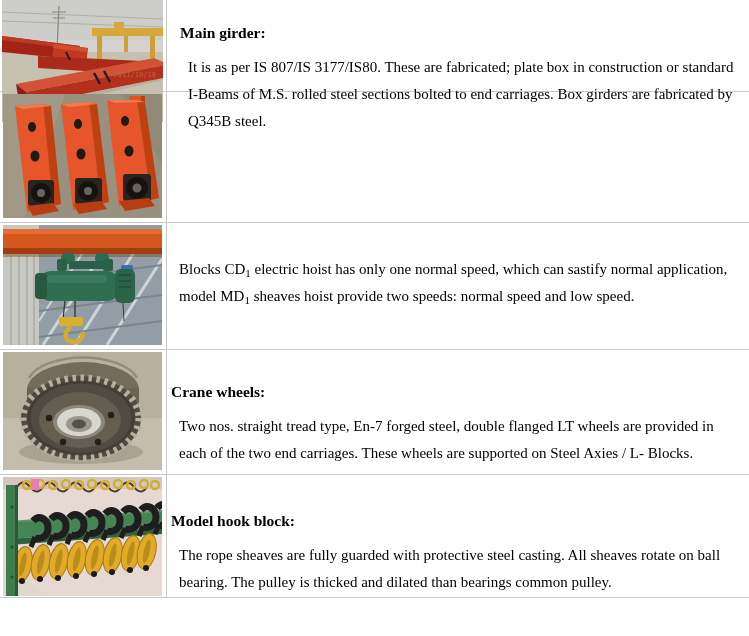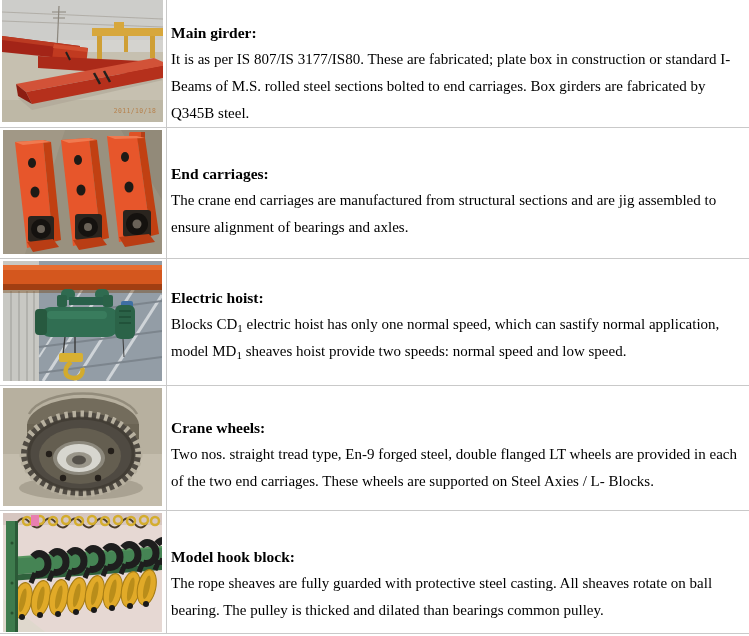--- a/index.html
+++ b/index.html
@@ -3,36 +3,36 @@
 <meta charset="utf-8">
 <style>
   html,body{margin:0;padding:0;}
   body{
     width:749px;height:636px;background:#ffffff;color:#000;
     font-family:"Liberation Serif","DejaVu Serif",serif;
     overflow:hidden;
   }
   .doc{width:749px;}
   .row{display:flex;border-bottom:1px solid #c9c9c9;box-sizing:border-box;background:#fff;}
-  .row.r1{height:128px;}
+  .row.r1{height:92px;gap:9px;}
   .row.r2{height:131px;}
   .row.r3{height:127px;}
   .row.r4{height:125px;}
   .row.r5{height:123px;}
   .img-cell{flex:0 0 167px;width:167px;border-right:1px solid #c9c9c9;box-sizing:border-box;position:relative;}
   .photo{display:block;margin:2px 0 0 3px;}
   .r1 .photo{margin-top:0;margin-left:2px;}
   .text-cell{flex:1;box-sizing:border-box;padding:0 6px 0 4px;}
   .r1 .text-cell{padding-top:19px;}
   .r2 .text-cell{padding-top:32px;}
   .r3 .text-cell{padding-top:25px;}
   .r4 .text-cell{padding-top:28px;}
   .r5 .text-cell{padding-top:32px;}
   h3{margin:0;font-size:15.5px;line-height:27px;font-weight:bold;}
-  p{margin:0;font-size:15px;line-height:27px;}
+  p{margin:8px;font-size:15px;line-height:27px;}
   sub{font-size:11px;line-height:0;vertical-align:-3px;}
   .datestamp{
     position:absolute;right:10px;bottom:12px;
     font-size:8px;transform:scale(.8);transform-origin:right bottom;
     color:#b5763a;letter-spacing:.5px;font-family:"DejaVu Sans Mono",monospace;
     opacity:.85;pointer-events:none;
   }
 </style>
 </head>
 <body>
@@ -109,24 +109,20 @@
         <polygon points="104,6 134,6 148,106 116,112" fill="#e7562b"></polygon>
         <polygon points="134,6 142,8 156,104 148,106" fill="#c14012"></polygon>
         <polygon points="104,6 134,6 142,8 112,9" fill="#f07a50"></polygon>
         <ellipse cx="122" cy="27" rx="4" ry="5" fill="#1e1a16"></ellipse>
         <ellipse cx="126" cy="57" rx="4.5" ry="5.5" fill="#1e1a16"></ellipse>
         <rect x="120" y="80" width="28" height="27" rx="3" fill="#2a241e"></rect>
         <circle cx="134" cy="94" r="11" fill="#15120f"></circle>
         <circle cx="134" cy="94" r="4.5" fill="#6a6258"></circle>
         <polygon points="116,107 146,104 152,112 122,117" fill="#b93d14"></polygon>
       </svg>
-    </div>
-    <div class="text-cell">
-      <h3>End carriages:</h3>
-      <p>The crane end carriages are manufactured from structural sections and are jig assembled to ensure alignment of bearings and axles.</p>
     </div>
   </section>
 
   <section class="row r3">
     <div class="img-cell">
       <svg class="photo" width="159" height="120" viewBox="0 0 159 120">
         <rect width="159" height="120" fill="#939da6"></rect>
         <rect width="36" height="120" fill="#c8c8c3"></rect>
         <line x1="8" y1="30" x2="8" y2="120" stroke="#b2b2ad" stroke-width="2"></line>
         <line x1="16" y1="30" x2="16" y2="120" stroke="#b2b2ad" stroke-width="2"></line>
@@ -157,21 +153,20 @@
         <line x1="116" y1="56" x2="128" y2="56" stroke="#1f4c36" stroke-width="1.5"></line>
         <line x1="116" y1="62" x2="128" y2="62" stroke="#1f4c36" stroke-width="1.5"></line>
         <line x1="62" y1="76" x2="60" y2="94" stroke="#3a3a3a" stroke-width="1.4"></line>
         <line x1="72" y1="76" x2="72" y2="94" stroke="#3a3a3a" stroke-width="1.4"></line>
         <line x1="120" y1="78" x2="121" y2="96" stroke="#3a3a3a" stroke-width="1"></line>
         <rect x="56" y="92" width="24" height="9" rx="2" fill="#d8b031"></rect>
         <path d="M68,101 C60,108 61,116 70,117 C77,118 81,112 79,107" stroke="#d3ab2d" stroke-width="4.5" fill="none"></path>
       </svg>
     </div>
     <div class="text-cell">
-      <h3>Electric hoist:</h3>
       <p><span>Blocks CD</span><sub>1</sub><span> electric hoist has only one normal speed, which can sastify normal application, model MD</span><sub>1</sub><span> sheaves hoist provide two speeds: normal speed and low speed.</span></p>
     </div>
   </section>
 
   <section class="row r4">
     <div class="img-cell">
       <svg class="photo" width="159" height="118" viewBox="0 0 159 118">
         <rect width="159" height="118" fill="#b7b09f"></rect>
         <rect y="66" width="159" height="52" fill="#c4bdad"></rect>
         <ellipse cx="78" cy="100" rx="62" ry="12" fill="#938c7c" opacity="0.55"></ellipse>
@@ -187,21 +182,21 @@
         <circle cx="60" cy="90" r="3.2" fill="#241f1a"></circle>
         <circle cx="95" cy="90" r="3.2" fill="#241f1a"></circle>
         <ellipse cx="76" cy="70" rx="26" ry="17" fill="#8c887c"></ellipse>
         <ellipse cx="76" cy="70" rx="22" ry="14" fill="#d7d6cf"></ellipse>
         <ellipse cx="76" cy="72" rx="13" ry="8" fill="#9a968a"></ellipse>
         <ellipse cx="76" cy="72" rx="7" ry="4.5" fill="#55514a"></ellipse>
       </svg>
     </div>
     <div class="text-cell">
       <h3>Crane wheels:</h3>
-      <p>Two nos. straight tread type, En-9 forged steel, double flanged LT wheels are provided in each of the two end carriages. These wheels are supported on Steel Axies / L- Blocks.</p>
+      <p>Two nos. straight tread type, En-7 forged steel, double flanged LT wheels are provided in each of the two end carriages. These wheels are supported on Steel Axies / L- Blocks.</p>
     </div>
   </section>
 
   <section class="row r5">
     <div class="img-cell">
       <svg class="photo" width="159" height="119" viewBox="0 0 159 119">
         <defs>
           <g id="unit">
             <path d="M4,-14 C10,-21 19,-16 19,-7 C19,1 12,5 6,3" fill="none" stroke="#1e1e1e" stroke-width="7"></path>
             <line x1="6" y1="2" x2="2" y2="12" stroke="#1e1e1e" stroke-width="5"></line>

